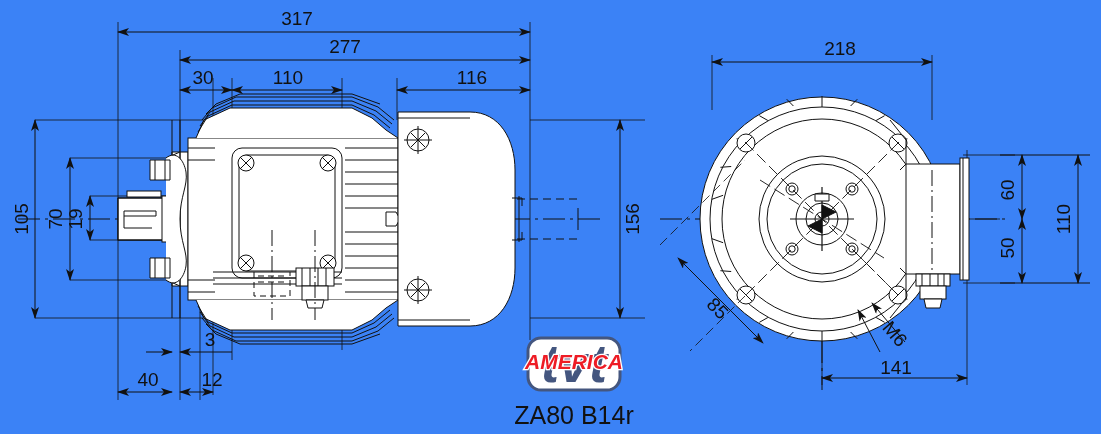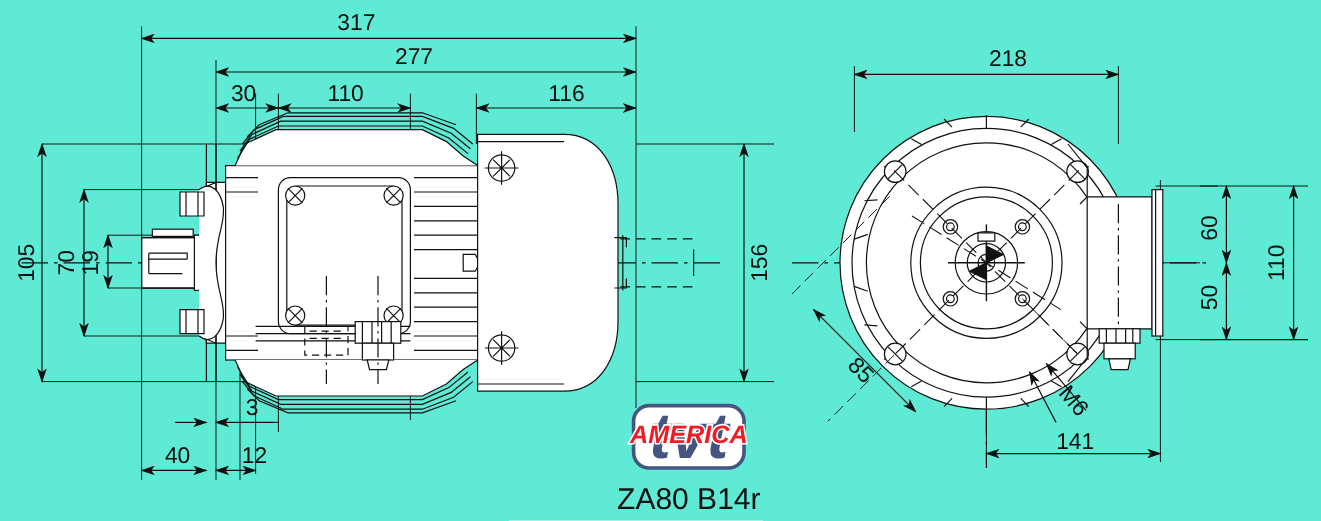--- a/index.html
+++ b/index.html
@@ -1,17 +1,17 @@
 <!DOCTYPE html>
 <html><head>
 <meta charset="utf-8">
 <style>
   html,body{margin:0;padding:0;background:#ffffff;}
   body{width:1101px;height:434px;font-family:"Liberation Sans",sans-serif;overflow:hidden;}
-  #stage{position:relative;width:1101px;height:434px;background:#5eead4;}
+  #stage{position:relative;width:1101px;height:434px;background:#3b82f6;}
   svg{display:block;position:absolute;top:0;left:0;}
   .dimtxt{font-family:"Liberation Sans",sans-serif;font-size:19px;fill:#111111;}
   .caption{font-family:"Liberation Sans",sans-serif;font-size:25px;fill:#111111;}
   .logo-tvt{font-family:"Liberation Sans",sans-serif;font-weight:bold;font-style:italic;}
   .logo-am{font-family:"Liberation Sans",sans-serif;font-weight:bold;font-style:italic;}
 </style>
 </head>
 <body>
 
 <div id="stage">

